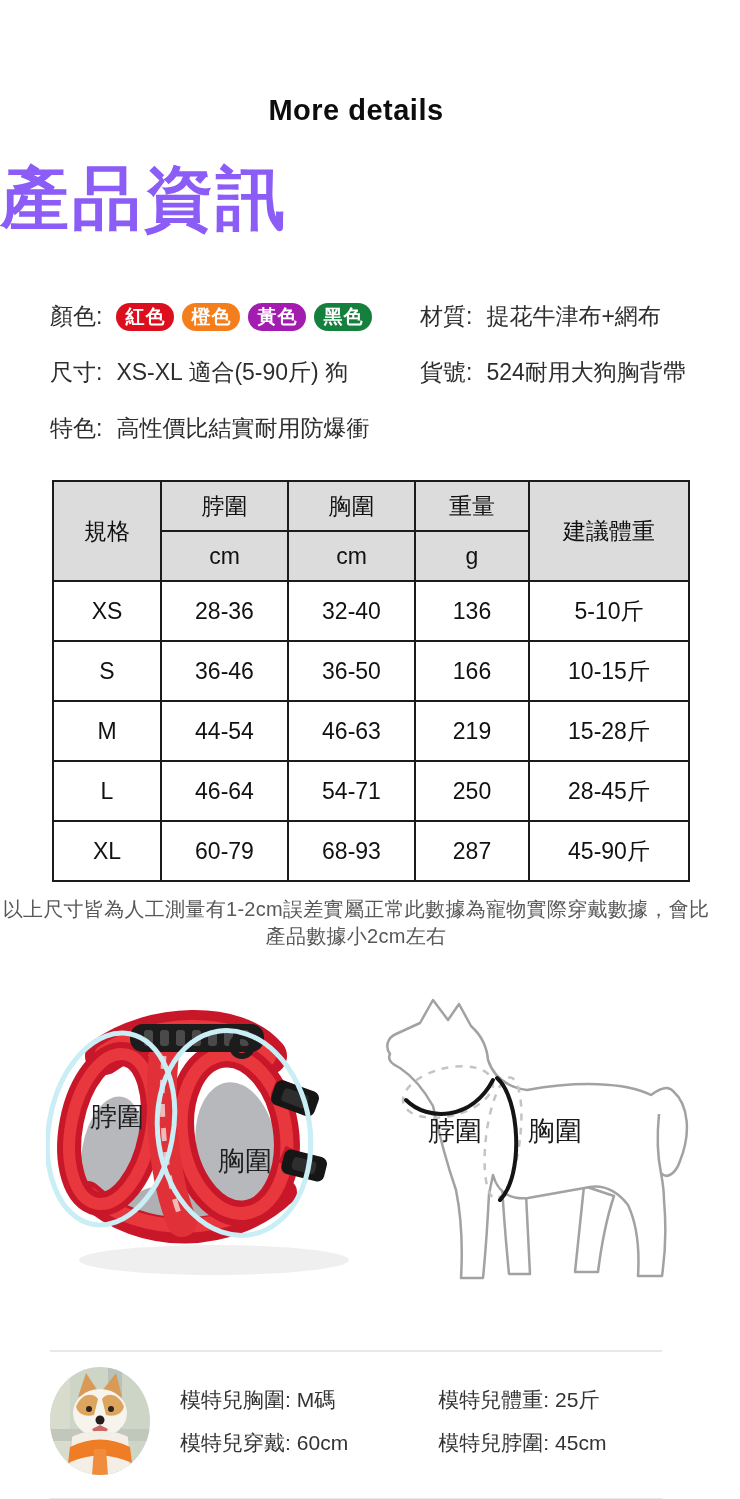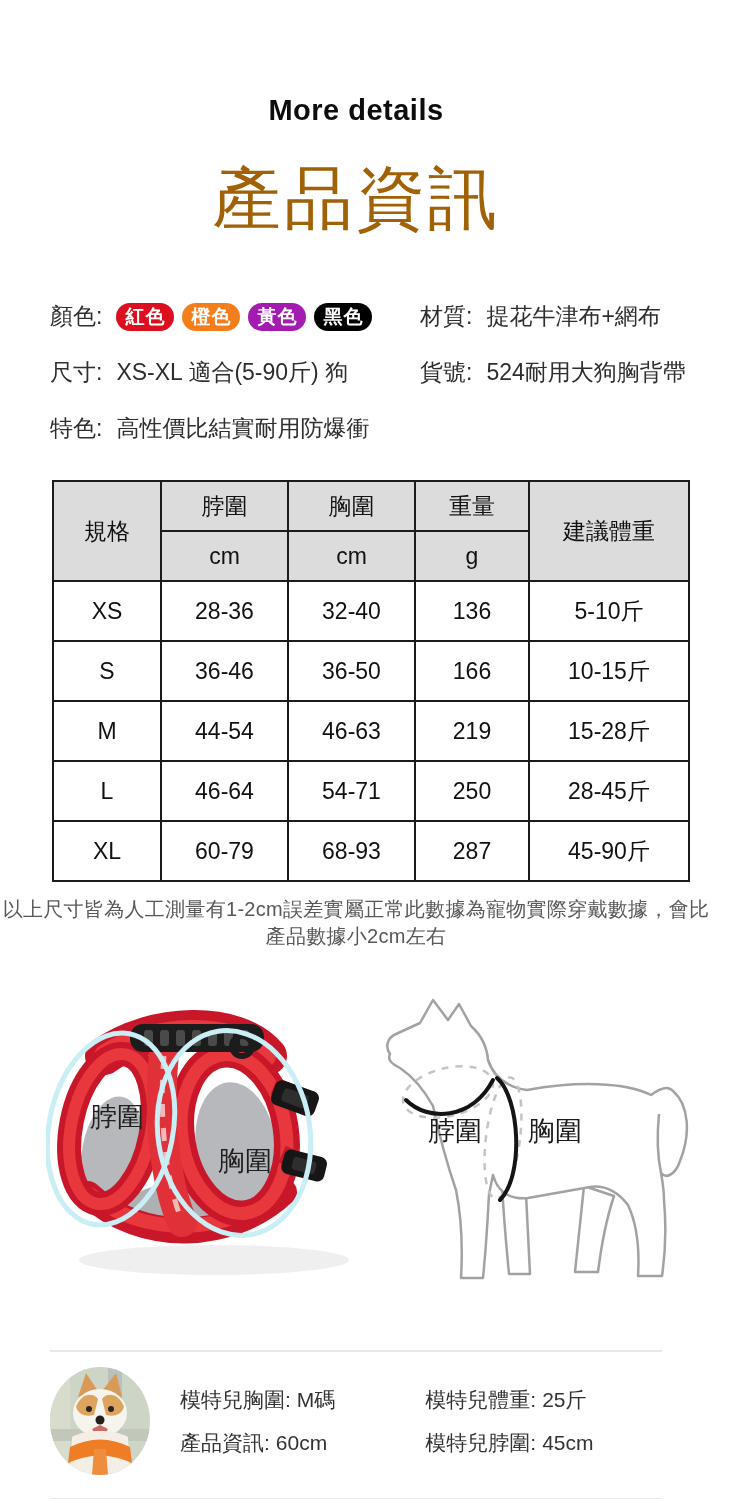--- a/index.html
+++ b/index.html
@@ -1,21 +1,21 @@
 <!DOCTYPE html>
 <html><head>
 <meta charset="utf-8">
 <style>
   html,body{margin:0;padding:0;}
   body{width:740px;height:1499px;background:#ffffff;position:relative;
        font-family:"Liberation Sans","DejaVu Sans",sans-serif;color:#222;overflow:hidden;}
   .page{width:712px;height:1499px;position:relative;}
 
   .subtitle{padding-top:94px;text-align:center;font-size:29px;font-weight:800;color:#0d0d0d;letter-spacing:0.5px;}
-  .title{margin-top:26px;text-align:center;font-size:69px;font-weight:400;color:#a16207;letter-spacing:3px;}
+  .title{margin-top:26px;text-align:left;font-size:69px;font-weight:700;color:#8b5cf6;letter-spacing:3px;}
 
   .attrs{margin:56px 50px 0 50px;display:grid;grid-template-columns:370px 1fr;row-gap:25px;
          font-size:23px;color:#2e2e2e;align-items:center;}
   .attr-row{display:flex;align-items:center;gap:14px;white-space:nowrap;}
   .attr-label{color:#2e2e2e;}
   .pills{display:flex;gap:8px;align-items:center;}
   .pill{display:inline-flex;align-items:center;justify-content:center;height:28px;padding:0 9px;
         border-radius:15px;color:#fff;font-size:19px;font-weight:700;letter-spacing:1px;}
 
   table.size{margin:36px 52px 0 52px;border-collapse:collapse;width:636px;table-layout:fixed;}
@@ -50,21 +50,21 @@
   <div class="subtitle">More details</div>
   <div class="title">產品資訊</div>
 
   <div class="attrs">
     <div class="attr-row">
       <span class="attr-label">顏色:</span>
       <span class="pills">
         <span class="pill" style="background: rgb(220, 15, 30);">紅色</span>
         <span class="pill" style="background: rgb(245, 126, 28);">橙色</span>
         <span class="pill" style="background: #a21caf;">黃色</span>
-        <span class="pill" style="background: #000000;">黑色</span>
+        <span class="pill" style="background: #15803d;">黑色</span>
       </span>
     </div>
     <div class="attr-row">
       <span class="attr-label">材質:</span>
       <span>提花牛津布+網布</span>
     </div>
     <div class="attr-row">
       <span class="attr-label">尺寸:</span>
       <span>XS-XL 適合(5-90斤) 狗</span>
     </div>
@@ -262,21 +262,21 @@
         <path d="M 20,80 C 40,70 60,70 80,80 L 82,96 C 60,86 40,86 18,96 Z" fill="#ef7d26"></path>
         <path d="M 44,82 L 56,82 L 58,108 L 42,108 Z" fill="#ef8d3c"></path>
       </svg>
     </div>
     <div class="model-cols">
       <div class="model-col">
         <div class="model-line">
           <span>模特兒胸圍:</span><span class="v">M碼</span>
         </div>
         <div class="model-line">
-          <span>產品資訊:</span><span class="v">60cm</span>
+          <span>模特兒穿戴:</span><span class="v">60cm</span>
         </div>
       </div>
       <div class="model-col">
         <div class="model-line">
           <span>模特兒體重:</span><span class="v">25斤</span>
         </div>
         <div class="model-line">
           <span>模特兒脖圍:</span><span class="v">45cm</span>
         </div>
       </div>

